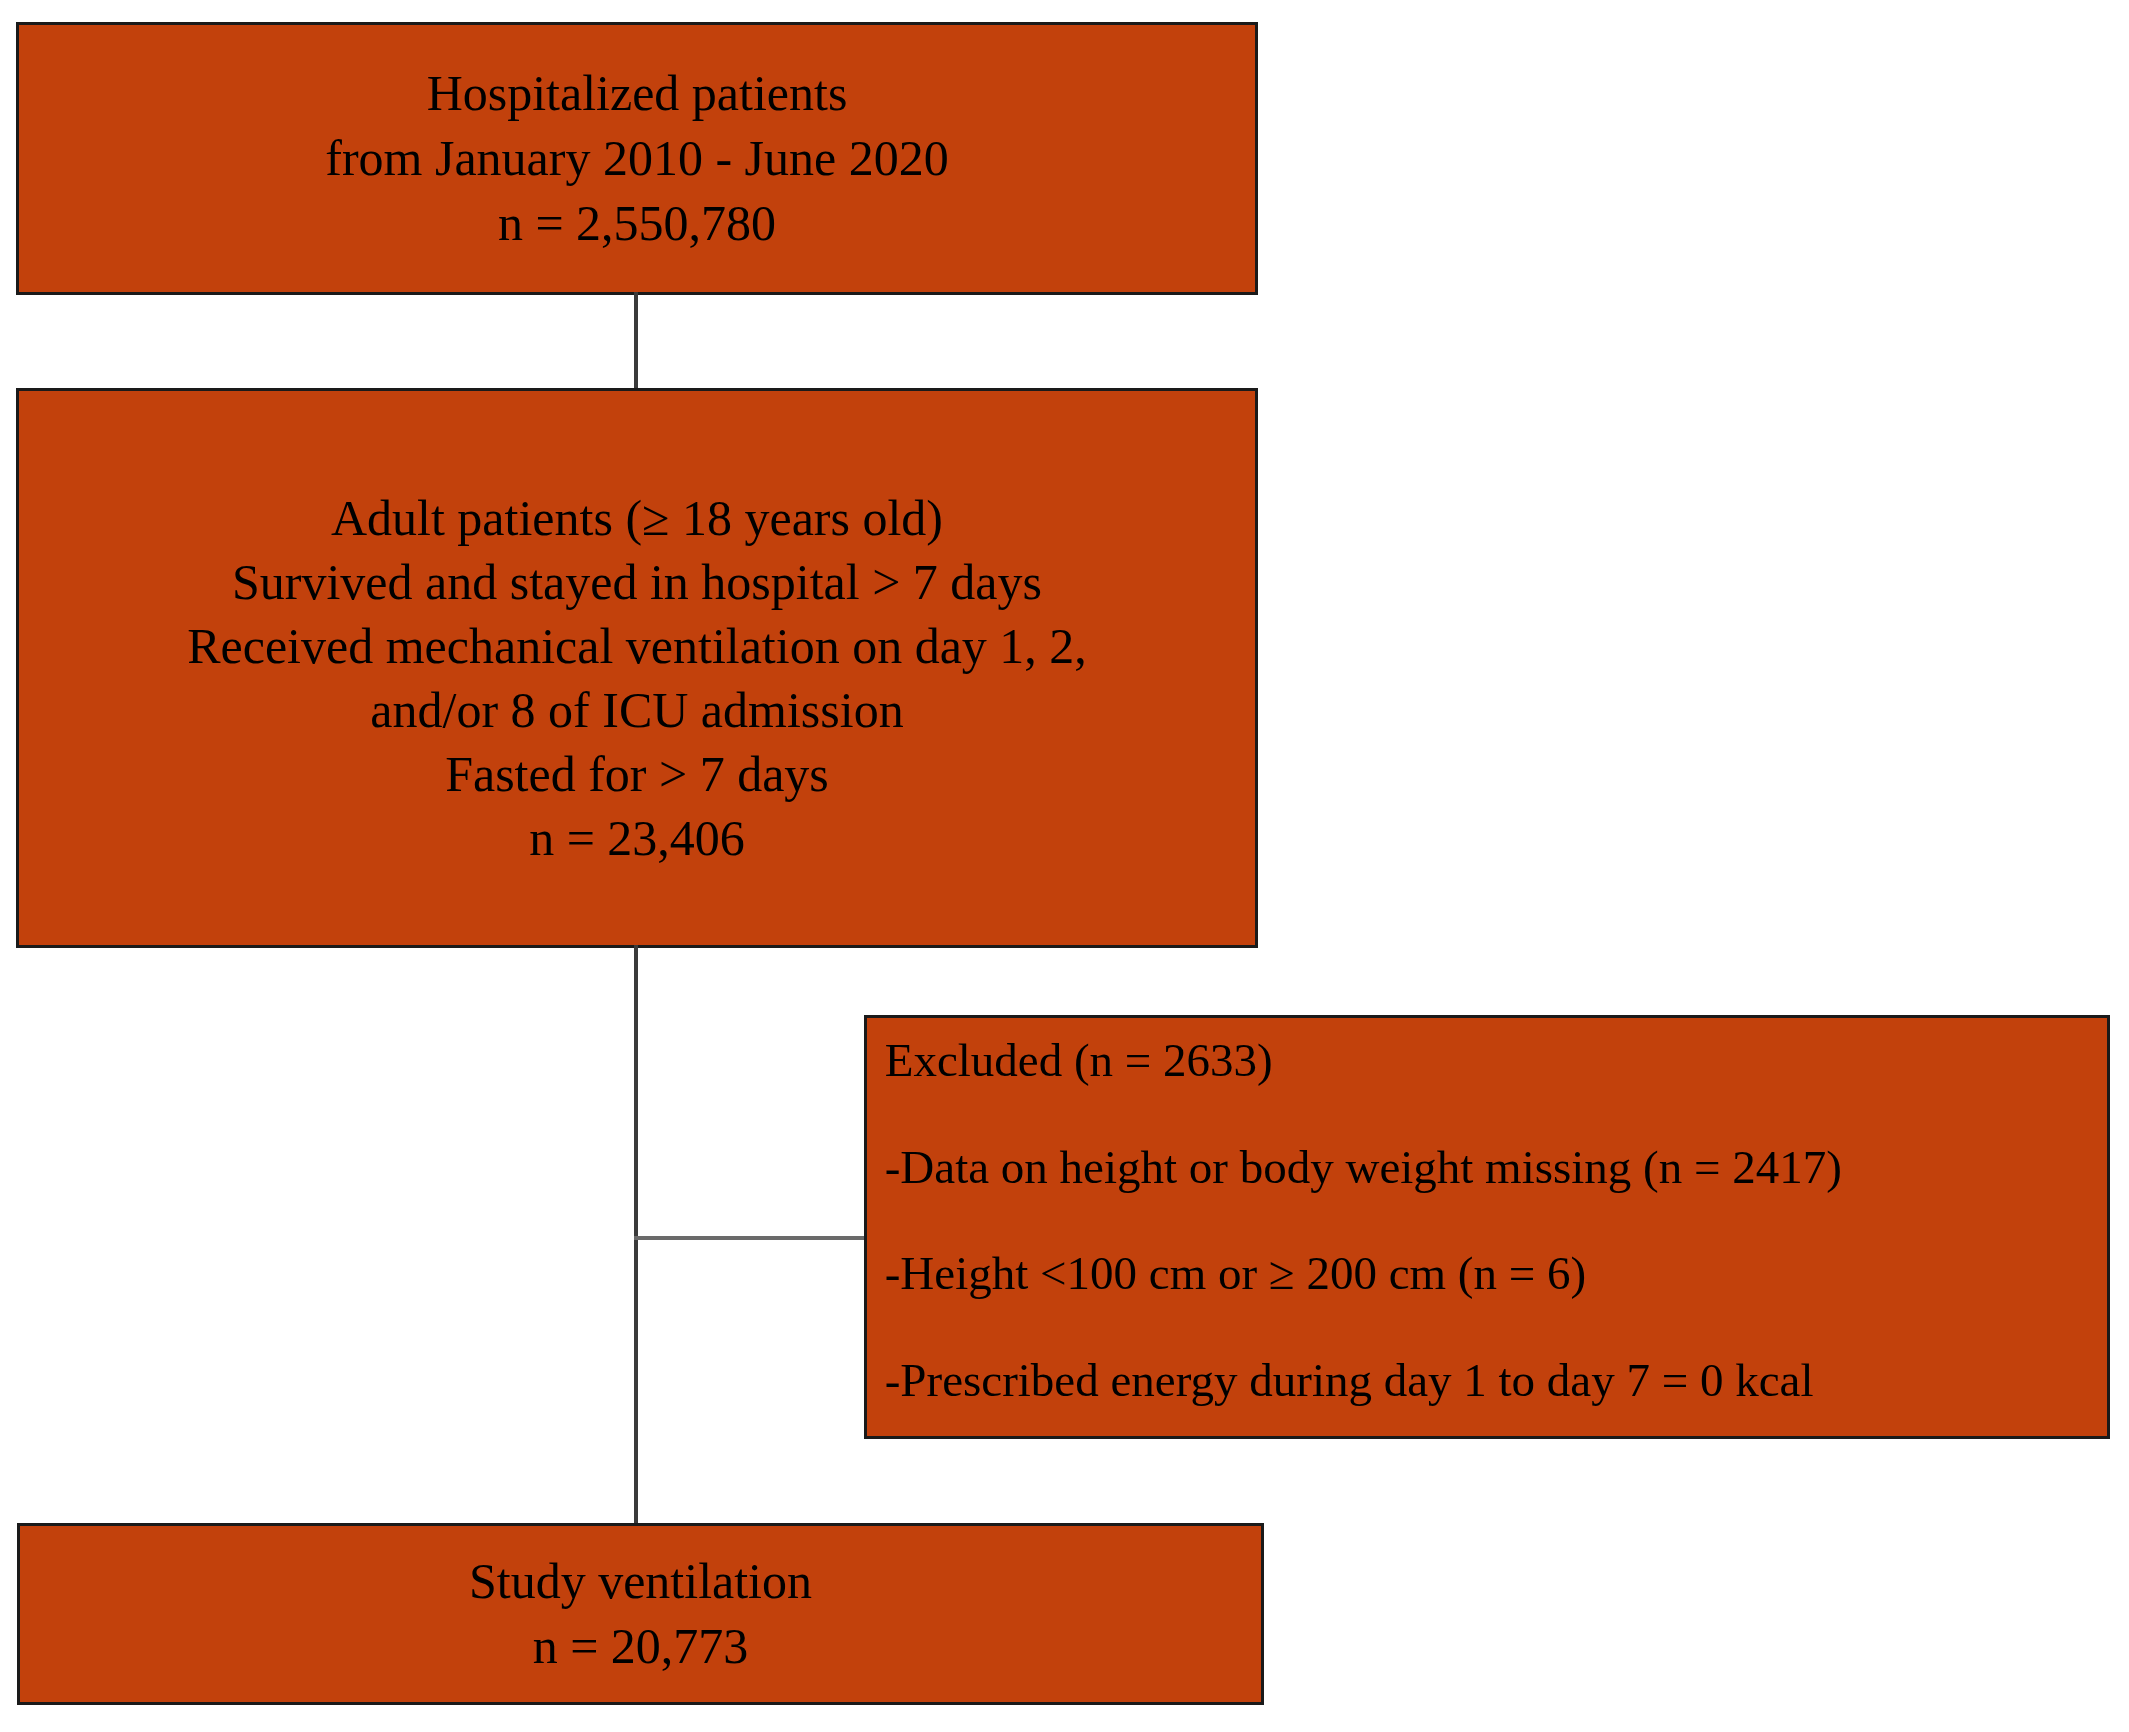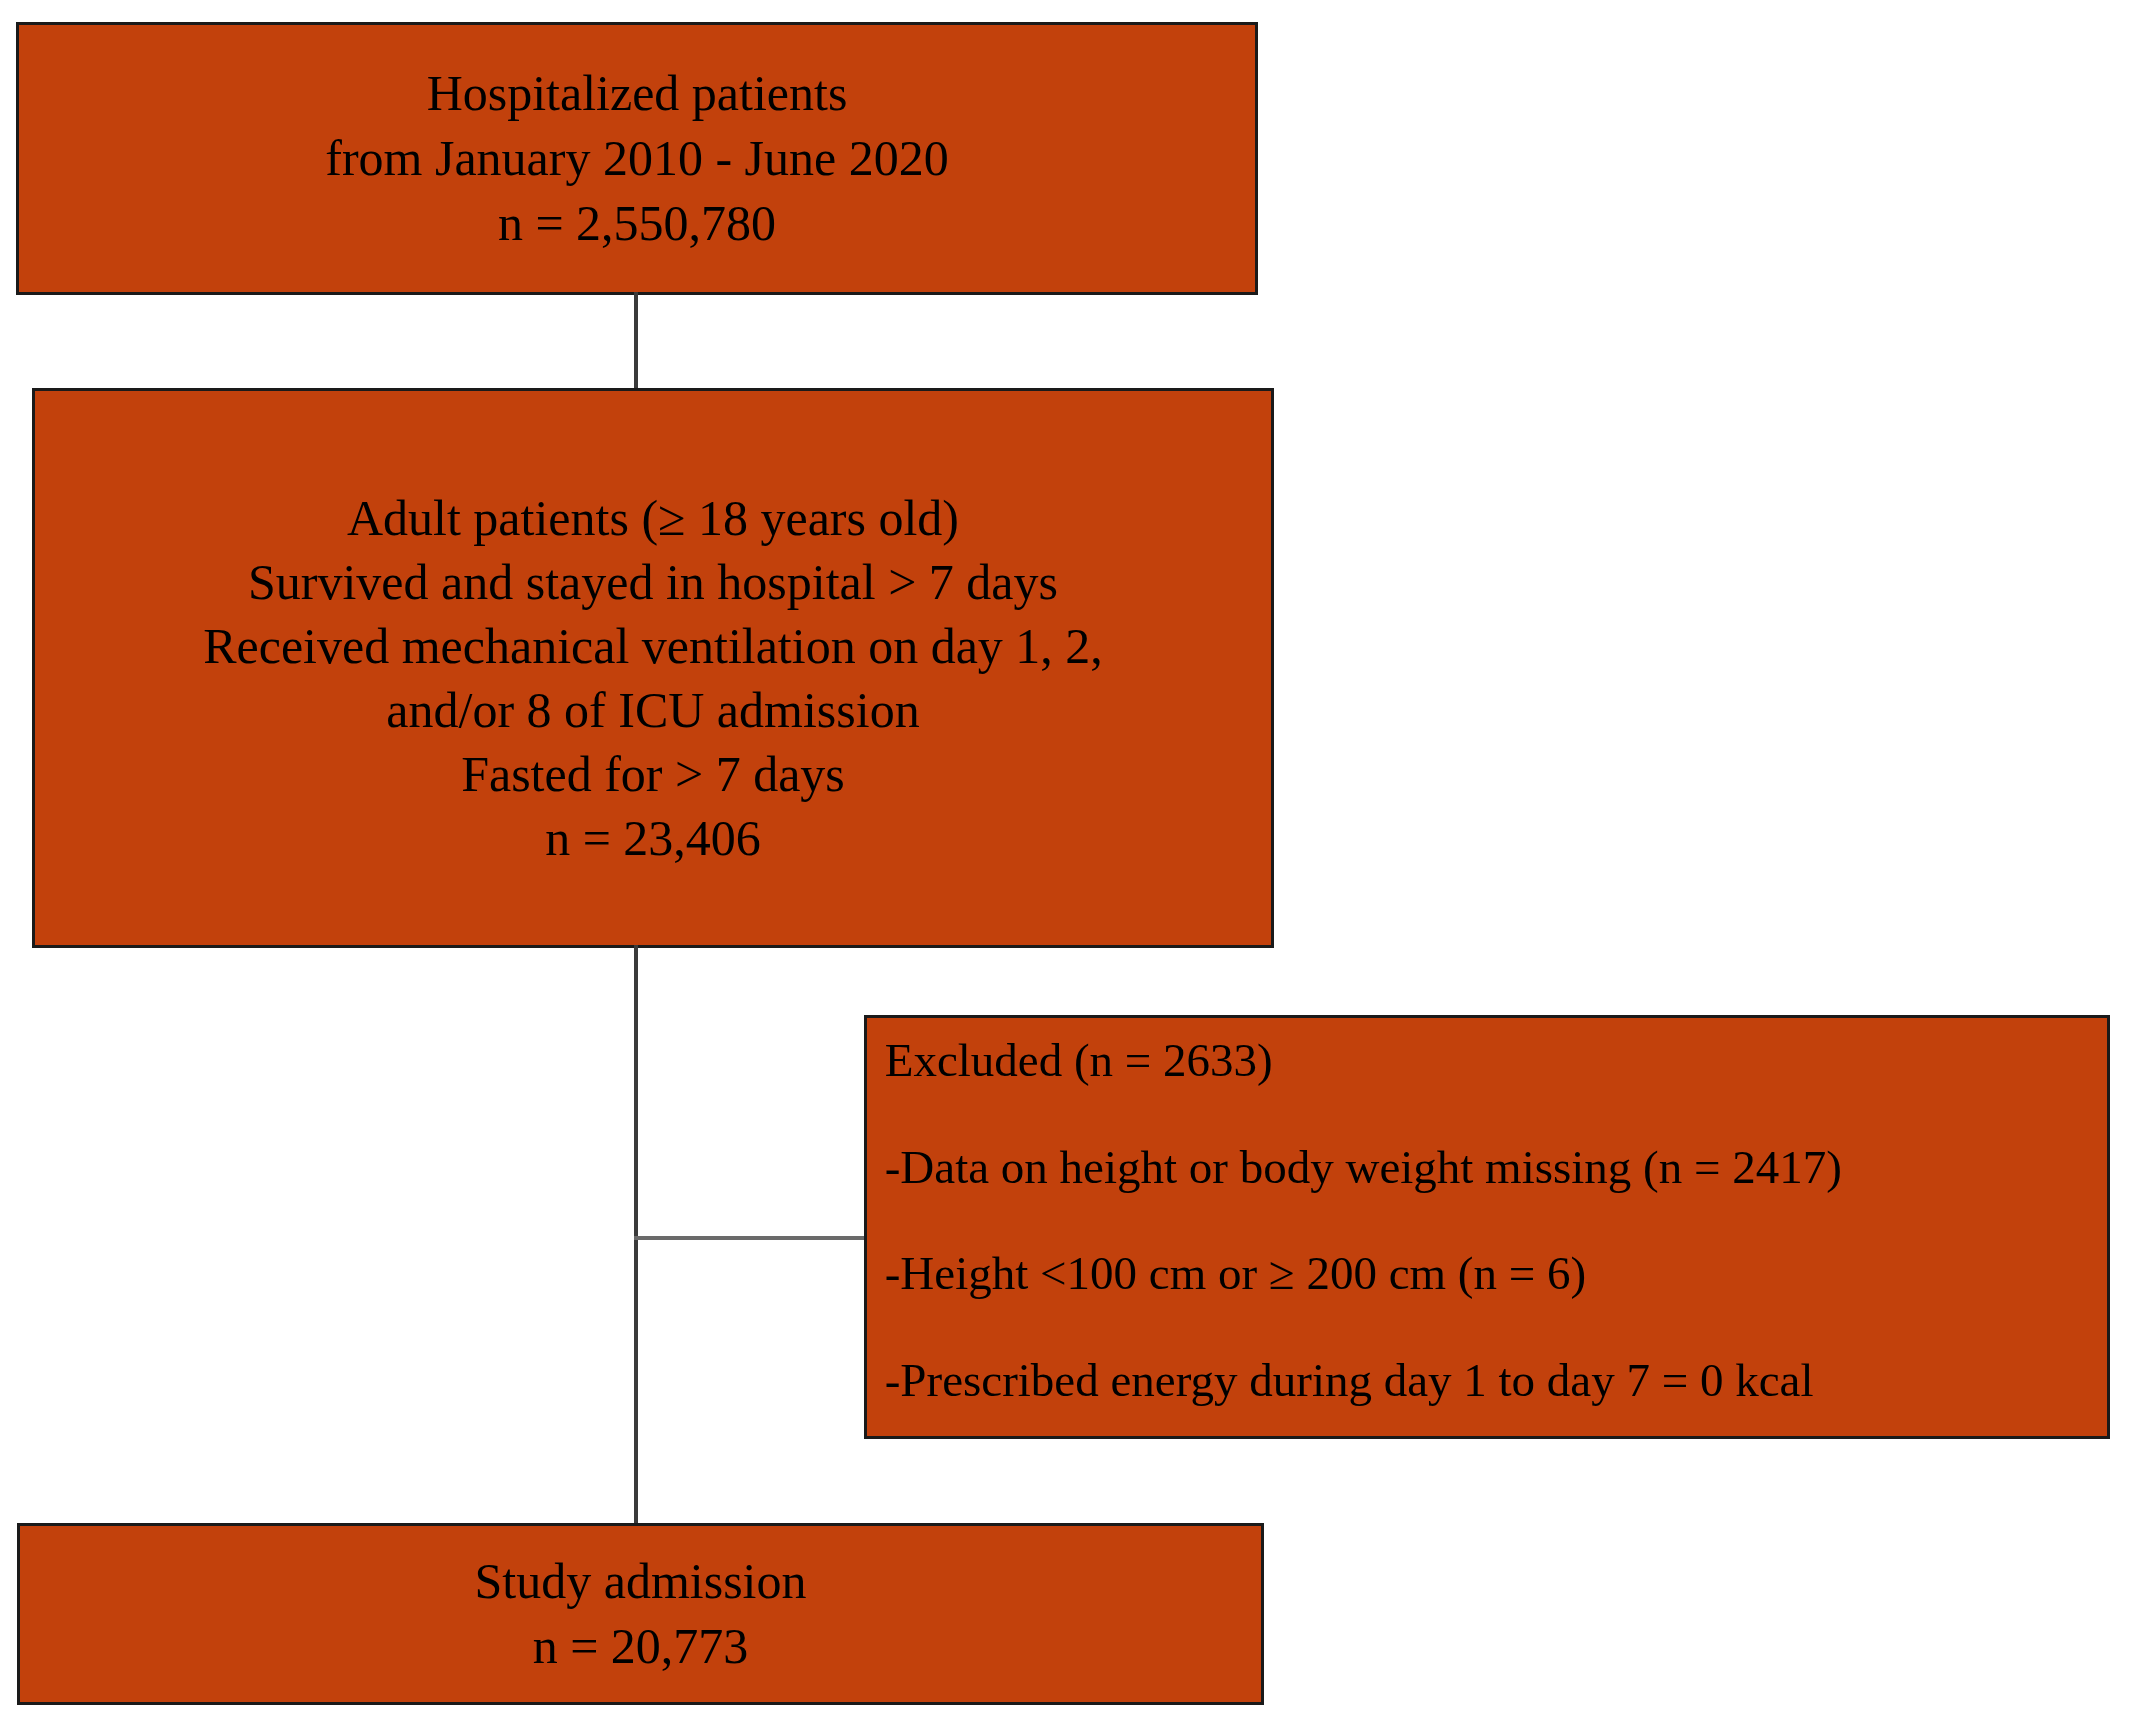--- a/index.html
+++ b/index.html
@@ -40,21 +40,21 @@
   #box-source {
     left: 16px;
     top: 22px;
     width: 1242px;
     height: 273px;
   }
   #box-source .line { font-size: 50px; line-height: 1.30; }
 
   
   #box-eligible {
-    left: 32px;
+    left: 16px;
     top: 388px;
     width: 1242px;
     height: 560px;
     padding-top: 19px;
   }
   #box-eligible .line { font-size: 50px; line-height: 1.28; }
 
   
   #box-excluded {
     left: 864px;
@@ -132,18 +132,18 @@
   <div class="conn-h" id="conn-branch-to-excluded"></div>
 
   <div class="flow-box left-aligned" id="box-excluded">
     <div class="line">Excluded (n = 2633)</div>
     <div class="line">-Data on height or body weight missing (n = 2417)</div>
     <div class="line">-Height &lt;100 cm or ≥ 200 cm (n = 6)</div>
     <div class="line">-Prescribed energy during day 1 to day 7 = 0 kcal</div>
   </div>
 
   <div class="flow-box centered" id="box-population">
-    <div class="line">Study admission</div>
+    <div class="line">Study ventilation</div>
     <div class="line">n = 20,773</div>
   </div>
 
 </div>
 
 
 </body></html>

